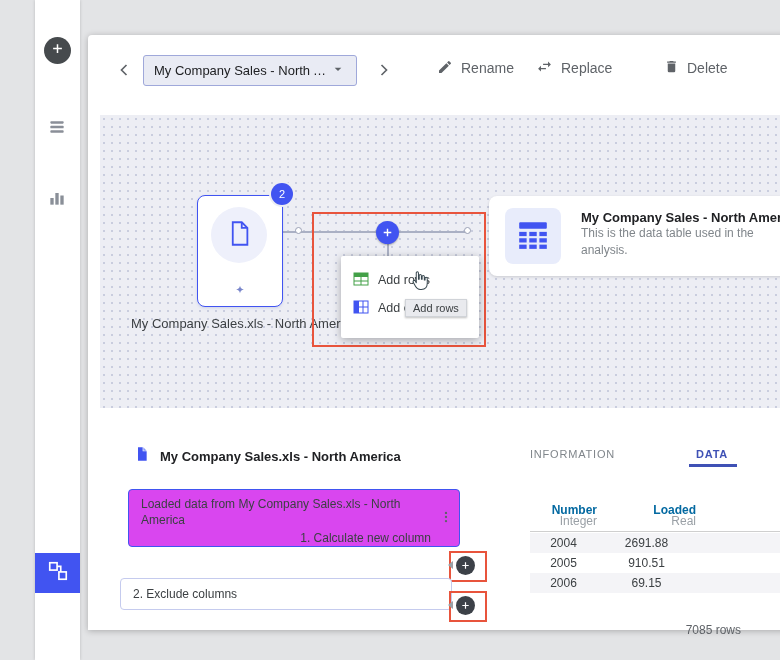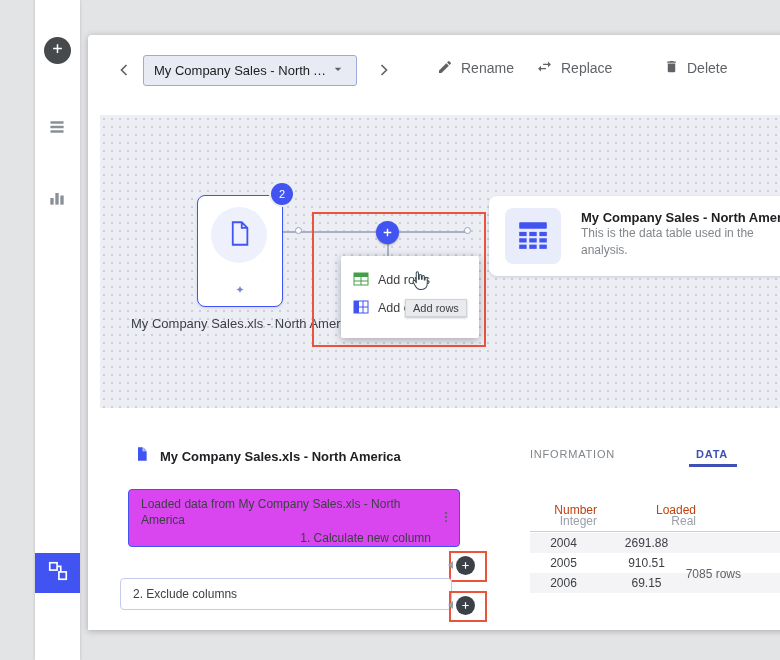--- a/index.html
+++ b/index.html
@@ -89,26 +89,26 @@
 
   .tab-info { position:absolute; left:442px; top:413px; font-size:11px; letter-spacing:.8px; color:#80868b; cursor:pointer; }
   .tab-data { position:absolute; left:608px; top:413px; font-size:11px; letter-spacing:.8px; color:#3f51b5; font-weight:700; cursor:pointer; }
   .tab-underline { position:absolute; left:601px; top:429px; width:48px; height:3px; background:#3f51b5; }
 
   .dtable { position:absolute; left:442px; top:461px; width:338px; font-size:12px; }
   .trow { display:flex; height:20px; align-items:center; }
   .trow-h { height:17px; } .trow-t { height:16px; }
   .c1 { width:67px; text-align:right; } .c2 { width:99px; text-align:right; }
   .c3 { width:172px; text-align:left; padding-left:67px; }
-  .thead { font-weight:400; color:#c2410c;margin-top:10px; }
+  .thead { font-weight:700; color:#0369a1;margin-top:10px; }
   .ttype { color:#9aa0a6; }
   .tdiv { border-bottom:1px solid #cfcfcf; margin:2px 0 1px 0; }
   .zebra { background:#f4f4f7; }
   .tval { color:#3c4043;text-align:center; }
-  .tfoot { position:absolute; left:442px; top:532px; width:211px; text-align:right; font-size:12px; color:#5f6368; }
+  .tfoot { position:absolute; left:442px; top:588px; width:211px; text-align:right; font-size:12px; color:#5f6368; }
 </style>
 </head>
 <body>
 
 <div class="stage">
 
   <div class="sidebar">
     <div class="new-btn">
       <span>
         <svg width="15" height="15" viewBox="0 0 24 24">

